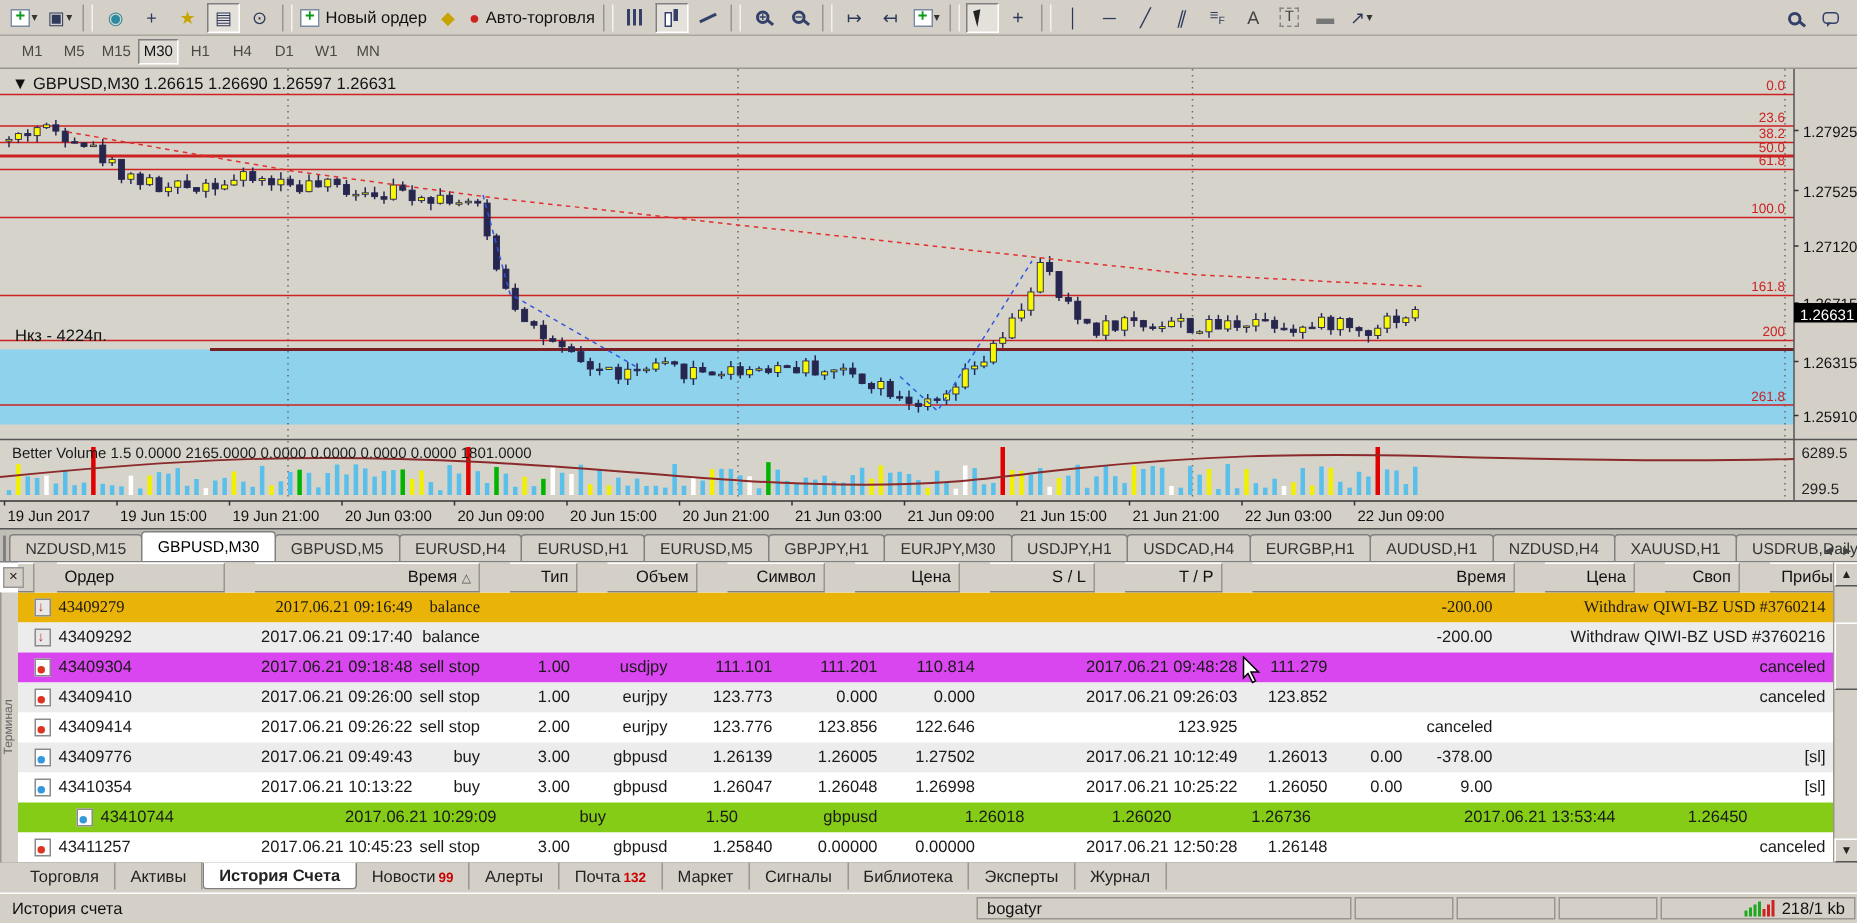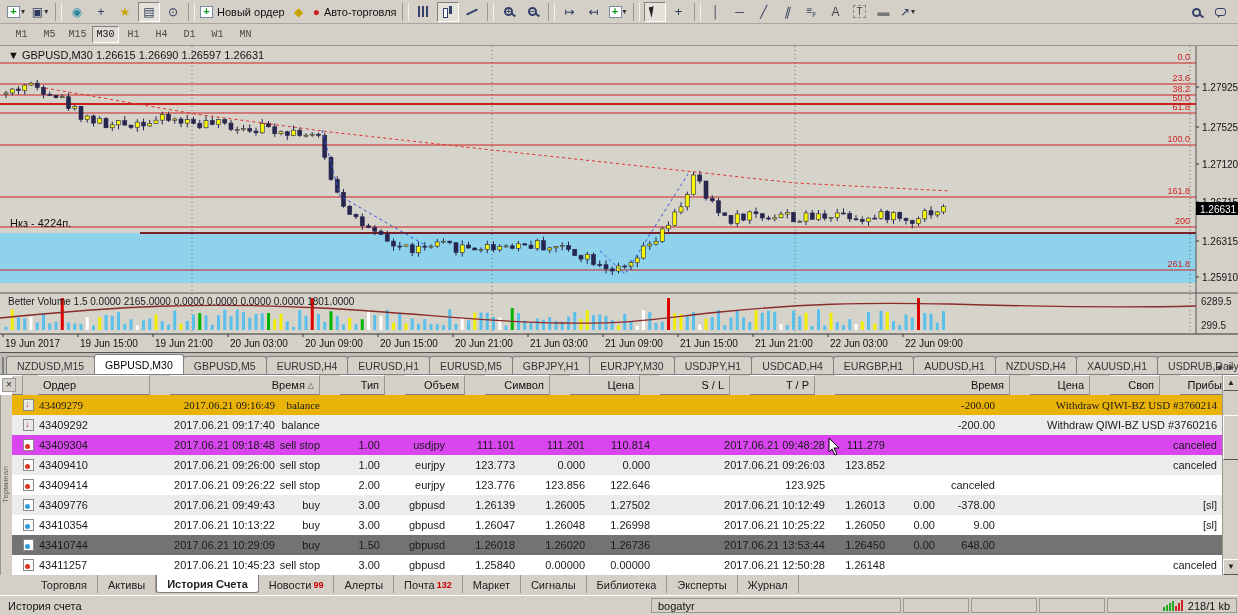--- a/index.html
+++ b/index.html
@@ -31,21 +31,21 @@
   .g-cursor { width:0; height:0; border-left:5px solid #222; border-right:5px solid transparent;
     border-bottom:11px solid transparent; transform:rotate(-15deg); }
   .g-chat { position:relative; width:11px; height:8px; border:1px solid #33406a; border-radius:3px; }
   .g-chat::after { content:""; position:absolute; left:2px; bottom:-3px; width:0; height:0;
     border-left:3px solid #33406a; border-bottom:3px solid transparent; }
   .toolbar-right { position:absolute; right:6px; top:0; height:24px; display:flex; align-items:center; }
 
   
   .tfbar { height:22px; background:#d4d0c8; border-bottom:1px solid #9a968e; display:flex; align-items:center; padding-left:8px; }
   .tfbtn { min-width:27px; height:17px; font-size:10px; color:#4a4a42; display:inline-flex;
-    align-items:center; justify-content:center; border:1px solid transparent; margin-right:1px;font-family:Liberation Mono, monospace; }
+    align-items:center; justify-content:center; border:1px solid transparent; margin-right:1px; }
   .tfbtn.active { border:1px solid #808080; border-right-color:#fff; border-bottom-color:#fff; background:#dedbd4; color:#111; }
 
   
   .chart-wrap { position:relative; width:1238px; height:306px; background:#d6d3cb; }
 
   
   .ctabs { height:22px; background:#c0bdb5; display:flex; align-items:flex-end; padding-left:2px; position:relative; border-top:1px solid #555; }
   .ctab-spacer { width:12px; height:17px; background:#d4d0c8; border:1px solid #808080; margin-right:2px; }
   .ctab { height:18px; padding:0 10px; font-size:10.5px; color:#333; background:#d4d0c8;
     border:1px solid #808080; border-bottom:none; border-radius:3px 3px 0 0; display:flex; align-items:center; margin-right:-1px; }
@@ -74,21 +74,21 @@
   .t-strip { position:absolute; left:0; top:20px; width:12px; height:180px; background:#d4d0c8; border-right:1px solid #9a968e;
     writing-mode:vertical-rl; transform:rotate(180deg); font-size:8px; color:#666; text-align:center; overflow:hidden; }
   .t-scroll { position:absolute; right:0; top:0; width:16px; height:200px; background:#d4d0c8; border-left:1px solid #9a968e; }
   .t-scroll .sbtn { width:16px; height:16px; border:1px solid #fff; border-right-color:#555; border-bottom-color:#555;
     background:#d4d0c8; font-size:8px; text-align:center; line-height:14px; color:#222; }
   .t-scroll .sbtn.bottom { position:absolute; bottom:0; }
   .t-scroll .thumb { position:absolute; top:40px; left:0; width:16px; height:45px; background:#d4d0c8;
     border:1px solid #fff; border-right-color:#555; border-bottom-color:#555; }
 
   
-  .btabs { height:21px; background:#d4d0c8; border-top:1px solid #808080; display:flex; align-items:flex-start; padding-left:31px; }
+  .btabs { height:21px; background:#d4d0c8; border-top:1px solid #808080; display:flex; align-items:flex-start; padding-left:10px; }
   .btab { height:18px; padding:1px 10px 0; font-size:11px; color:#222; display:flex; align-items:center;
     border-right:1px solid #9a968e; position:relative; }
   .btab.active { background:#fff; border:1px solid #808080; border-top:none; border-radius:0 0 3px 3px; font-weight:bold; z-index:2; }
   .btab sub { color:#cc0000; font-size:9px; font-weight:bold; margin-left:2px; }
 
   
   .statusbar { height:20px; background:#d4d0c8; border-top:1px solid #fff; display:flex; align-items:stretch; }
   .scell { border:1px solid #9a968e; border-top-color:#9a968e; margin:2px 1px; background:#d4d0c8;
     font-size:11px; color:#111; display:flex; align-items:center; padding:0 6px; }
   .scell.grow { flex:1; border-color:transparent; }
@@ -942,21 +942,21 @@
         <div class="cell r">gbpusd</div>
         <div class="cell r">1.26047</div>
         <div class="cell r">1.26048</div>
         <div class="cell r">1.26998</div>
         <div class="cell r">2017.06.21 10:25:22</div>
         <div class="cell r">1.26050</div>
         <div class="cell r">0.00</div>
         <div class="cell r">9.00</div>
         <div class="cell r">[sl]</div>
       </div>
-      <div class="t-row t-grid" style="background: #737373;">
+      <div class="t-row t-grid" style="background: #84cc16; gap: 28px;">
         <div class="cell"></div>
         <div class="cell">
           <span class="rowicon">
             <i class="dot" style="background: rgb(51, 153, 221);"></i>
           </span>
           <span>43410744</span>
         </div>
         <div class="cell r">2017.06.21 10:29:09</div>
         <div class="cell r">buy</div>
         <div class="cell r">1.50</div>

